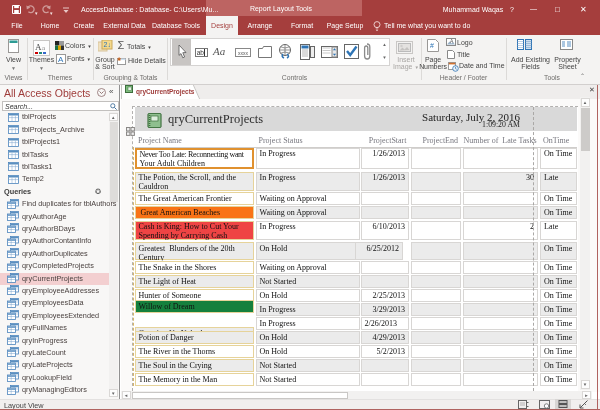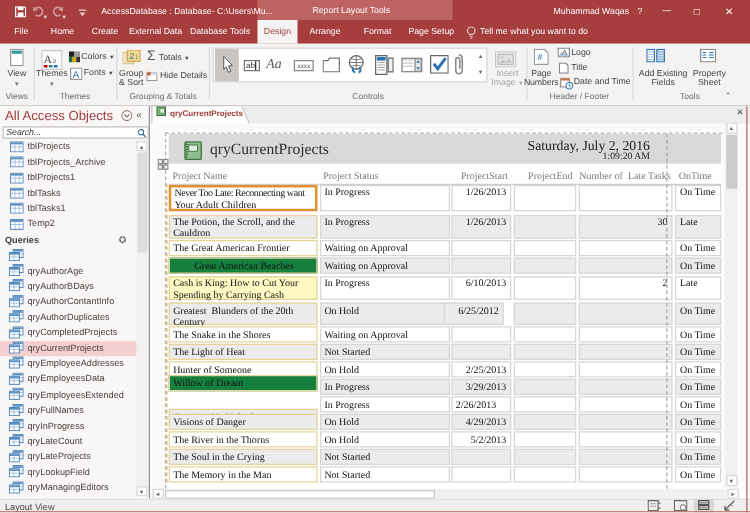--- a/index.html
+++ b/index.html
@@ -264,27 +264,27 @@
 <div class="cell g" style="left:361px;top:171.5px;width:47.5px;height:19px;padding:0.5px 2.5px 0;text-align:right">1/26/2013</div>
 <div class="cell g" style="left:410.5px;top:171.5px;width:50.5px;height:19px"></div>
 <div class="cell g" style="left:463px;top:171.5px;width:74.5px;height:19px;padding:0.5px 2.5px 0;text-align:right">30</div>
 <div class="cell g" style="left:539.5px;top:171.5px;width:37.5px;height:19px;padding:0.5px 0 0 3.5px">Late</div>
 <div class="cell" style="left:134.5px;top:192px;width:119.5px;height:12.5px;border:1.5px solid #e6d39a;background:#fff;padding:0 3px;line-height:11.3px;">The Great American Frontier</div>
 <div class="cell" style="left:255.5px;top:192px;width:104px;height:12.5px;padding:0.5px 3px 0">Waiting on Approval</div>
 <div class="cell" style="left:361px;top:192px;width:47.5px;height:12.5px;padding:0.5px 2.5px 0;text-align:right"></div>
 <div class="cell" style="left:410.5px;top:192px;width:50.5px;height:12.5px"></div>
 <div class="cell" style="left:463px;top:192px;width:74.5px;height:12.5px;padding:0.5px 2.5px 0;text-align:right"></div>
 <div class="cell" style="left:539.5px;top:192px;width:37.5px;height:12.5px;padding:0.5px 0 0 3.5px">On Time</div>
-<div class="cell" style="left:134.5px;top:206px;width:119.5px;height:12.5px;border:1.5px solid #e6d39a;background:#15803d;padding:0 18px;line-height:11.3px;">&nbsp;Great American Beaches</div>
+<div class="cell" style="left:134.5px;top:206px;width:119.5px;height:12.5px;border:1.5px solid #e6d39a;background:#f97316;padding:0 3px;line-height:11.3px;">&nbsp;Great American Beaches</div>
 <div class="cell g" style="left:255.5px;top:206px;width:104px;height:12.5px;padding:0.5px 3px 0">Waiting on Approval</div>
 <div class="cell g" style="left:361px;top:206px;width:47.5px;height:12.5px;padding:0.5px 2.5px 0;text-align:right"></div>
 <div class="cell g" style="left:410.5px;top:206px;width:50.5px;height:12.5px"></div>
 <div class="cell g" style="left:463px;top:206px;width:74.5px;height:12.5px;padding:0.5px 2.5px 0;text-align:right"></div>
 <div class="cell g" style="left:539.5px;top:206px;width:37.5px;height:12.5px;padding:0.5px 0 0 3.5px">On Time</div>
-<div class="cell" style="left:134.5px;top:220.5px;width:119.5px;height:19.5px;border:1.5px solid #e6d39a;background:#fef9c3;padding:0.5px 3px 0;line-height:9px;">Cash is King: How to Cut Your Spending by Carrying Cash</div>
+<div class="cell" style="left:134.5px;top:220.5px;width:119.5px;height:19.5px;border:1.5px solid #e6d39a;background:#ef4444;padding:0.5px 3px 0;line-height:9px;">Cash is King: How to Cut Your Spending by Carrying Cash</div>
 <div class="cell" style="left:255.5px;top:220.5px;width:104px;height:19.5px;padding:0.5px 3px 0">In Progress</div>
 <div class="cell" style="left:361px;top:220.5px;width:47.5px;height:19.5px;padding:0.5px 2.5px 0;text-align:right">6/10/2013</div>
 <div class="cell" style="left:410.5px;top:220.5px;width:50.5px;height:19.5px"></div>
 <div class="cell" style="left:463px;top:220.5px;width:74.5px;height:19.5px;padding:0.5px 2.5px 0;text-align:right">2</div>
 <div class="cell" style="left:539.5px;top:220.5px;width:37.5px;height:19.5px;padding:0.5px 0 0 3.5px">Late</div>
 <div class="cell" style="left:134.5px;top:242px;width:119.5px;height:18px;border:1.5px solid #e6d39a;background:#ebebeb;padding:0.5px 3px 0;line-height:9px;">Greatest&nbsp; Blunders of the 20th Century</div>
 <div class="cell g" style="left:255.5px;top:242px;width:104px;height:18px;padding:0.5px 3px 0">On Hold</div>
 <div class="cell g" style="left:355px;top:242px;width:47.5px;height:18px;padding:0.5px 2.5px 0;text-align:right">6/25/2012</div>
 <div class="cell g" style="left:410.5px;top:242px;width:50.5px;height:18px"></div>
 <div class="cell g" style="left:463px;top:242px;width:74.5px;height:18px;padding:0.5px 2.5px 0;text-align:right"></div>
@@ -312,21 +312,21 @@
 <div class="cell g" style="left:361px;top:303px;width:47.5px;height:12.5px;padding:0.5px 2.5px 0;text-align:right">3/29/2013</div>
 <div class="cell g" style="left:410.5px;top:303px;width:50.5px;height:12.5px"></div>
 <div class="cell g" style="left:463px;top:303px;width:74.5px;height:12.5px;padding:0.5px 2.5px 0;text-align:right"></div>
 <div class="cell g" style="left:539.5px;top:303px;width:37.5px;height:12.5px;padding:0.5px 0 0 3.5px">On Time</div>
 <div class="cell" style="left:134.5px;top:300px;width:119.5px;height:12.5px;border:1.5px solid #e6d39a;background:#15803d;padding:0 3px;line-height:11.3px;">Willow of Dream</div>
 <div class="cell" style="left:255.5px;top:317px;width:104px;height:12.5px;padding:0.5px 3px 0">In Progress</div>
 <div class="cell" style="left:361px;top:317px;width:47.5px;height:12.5px;padding:0.5px 2.5px 0;">2/26/2013</div>
 <div class="cell" style="left:410.5px;top:317px;width:50.5px;height:12.5px"></div>
 <div class="cell" style="left:463px;top:317px;width:74.5px;height:12.5px;padding:0.5px 2.5px 0;text-align:right"></div>
 <div class="cell" style="left:539.5px;top:317px;width:37.5px;height:12.5px;padding:0.5px 0 0 3.5px">On Time</div>
-<div class="cell" style="left:134.5px;top:331px;width:119.5px;height:12.5px;border:1.5px solid #e6d39a;background:#ebebeb;padding:0 3px;line-height:11.3px;">Visions of Danger</div>
+<div class="cell" style="left:134.5px;top:331px;width:119.5px;height:12.5px;border:1.5px solid #e6d39a;background:#ebebeb;padding:0 3px;line-height:11.3px;">Potion of Danger</div>
 <div class="cell g" style="left:255.5px;top:331px;width:104px;height:12.5px;padding:0.5px 3px 0">On Hold</div>
 <div class="cell g" style="left:361px;top:331px;width:47.5px;height:12.5px;padding:0.5px 2.5px 0;text-align:right">4/29/2013</div>
 <div class="cell g" style="left:410.5px;top:331px;width:50.5px;height:12.5px"></div>
 <div class="cell g" style="left:463px;top:331px;width:74.5px;height:12.5px;padding:0.5px 2.5px 0;text-align:right"></div>
 <div class="cell g" style="left:539.5px;top:331px;width:37.5px;height:12.5px;padding:0.5px 0 0 3.5px">On Time</div>
 <div class="cell" style="left:134.5px;top:345px;width:119.5px;height:12.5px;border:1.5px solid #e6d39a;background:#fff;padding:0 3px;line-height:11.3px;">The River in the Thorns</div>
 <div class="cell" style="left:255.5px;top:345px;width:104px;height:12.5px;padding:0.5px 3px 0">On Hold</div>
 <div class="cell" style="left:361px;top:345px;width:47.5px;height:12.5px;padding:0.5px 2.5px 0;text-align:right">5/2/2013</div>
 <div class="cell" style="left:410.5px;top:345px;width:50.5px;height:12.5px"></div>
 <div class="cell" style="left:463px;top:345px;width:74.5px;height:12.5px;padding:0.5px 2.5px 0;text-align:right"></div>
@@ -421,20 +421,21 @@
   </div>
 <div class="navitem" style="top:198.1px;width:109px">
     <svg style="position:absolute;left:7px;top:0.5px" width="12" height="10" viewBox="0 0 12 10">
       <rect x="3.5" y="0.5" width="8" height="6.5" fill="#fff" stroke="#4b83bb" stroke-width="0.8"></rect>
       <rect x="3.9" y="0.9" width="7.2" height="1.4" fill="#5b8fc0"></rect>
       <path d="M3.5 4h8M7.2 2.5v4.5" stroke="#7aa3cc" stroke-width="0.5"></path>
       <rect x="0.5" y="3" width="8" height="6.5" fill="#fff" stroke="#4b83bb" stroke-width="0.8"></rect>
       <rect x="0.9" y="3.4" width="7.2" height="1.4" fill="#5b8fc0"></rect>
       <path d="M0.5 6.5h8M4.2 5v4.5" stroke="#7aa3cc" stroke-width="0.5"></path>
     </svg>
+    <span>Find duplicates for tblAuthors</span>
   </div>
 <div class="navitem" style="top:210.5px;width:109px">
     <svg style="position:absolute;left:7px;top:0.5px" width="12" height="10" viewBox="0 0 12 10">
       <rect x="3.5" y="0.5" width="8" height="6.5" fill="#fff" stroke="#4b83bb" stroke-width="0.8"></rect>
       <rect x="3.9" y="0.9" width="7.2" height="1.4" fill="#5b8fc0"></rect>
       <path d="M3.5 4h8M7.2 2.5v4.5" stroke="#7aa3cc" stroke-width="0.5"></path>
       <rect x="0.5" y="3" width="8" height="6.5" fill="#fff" stroke="#4b83bb" stroke-width="0.8"></rect>
       <rect x="0.9" y="3.4" width="7.2" height="1.4" fill="#5b8fc0"></rect>
       <path d="M0.5 6.5h8M4.2 5v4.5" stroke="#7aa3cc" stroke-width="0.5"></path>
     </svg>

